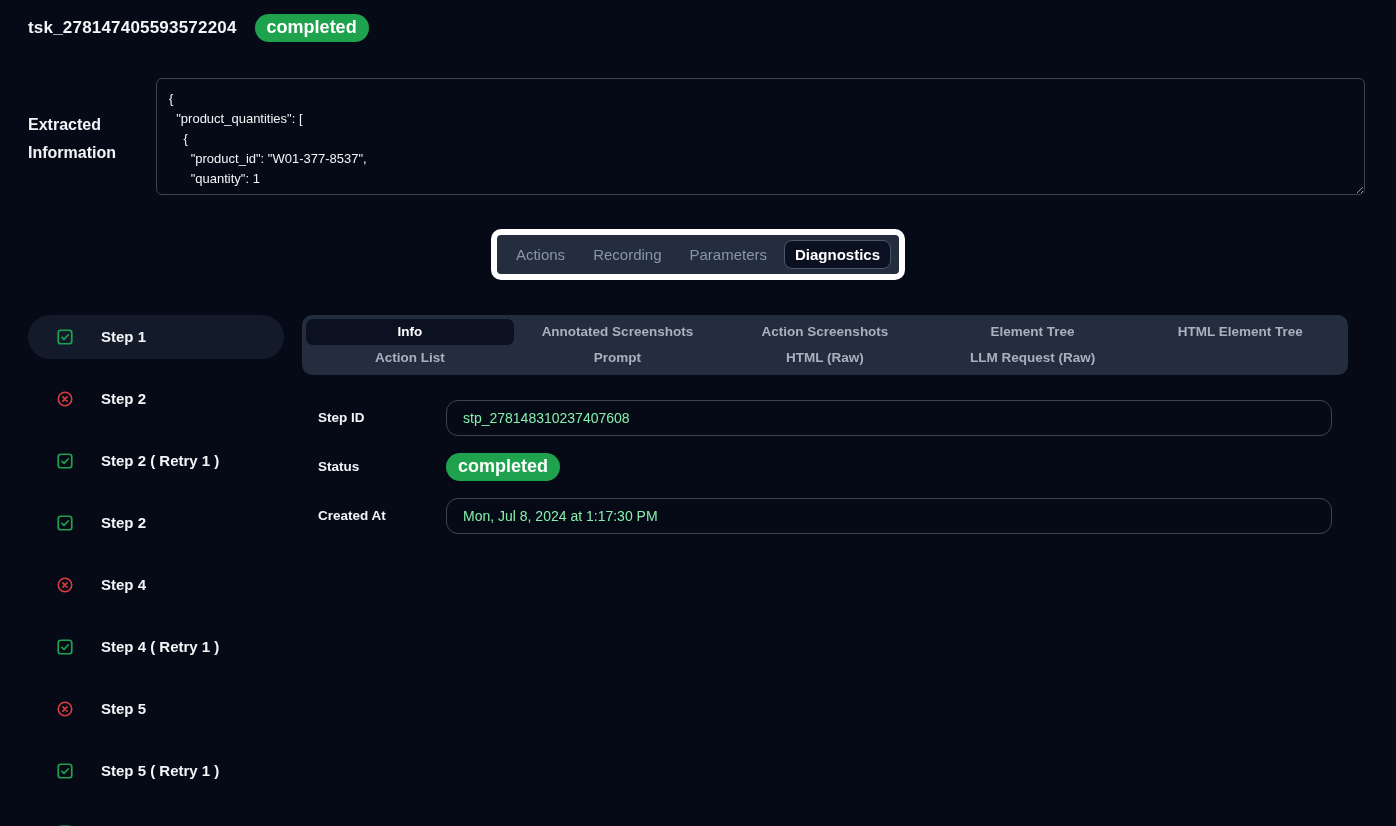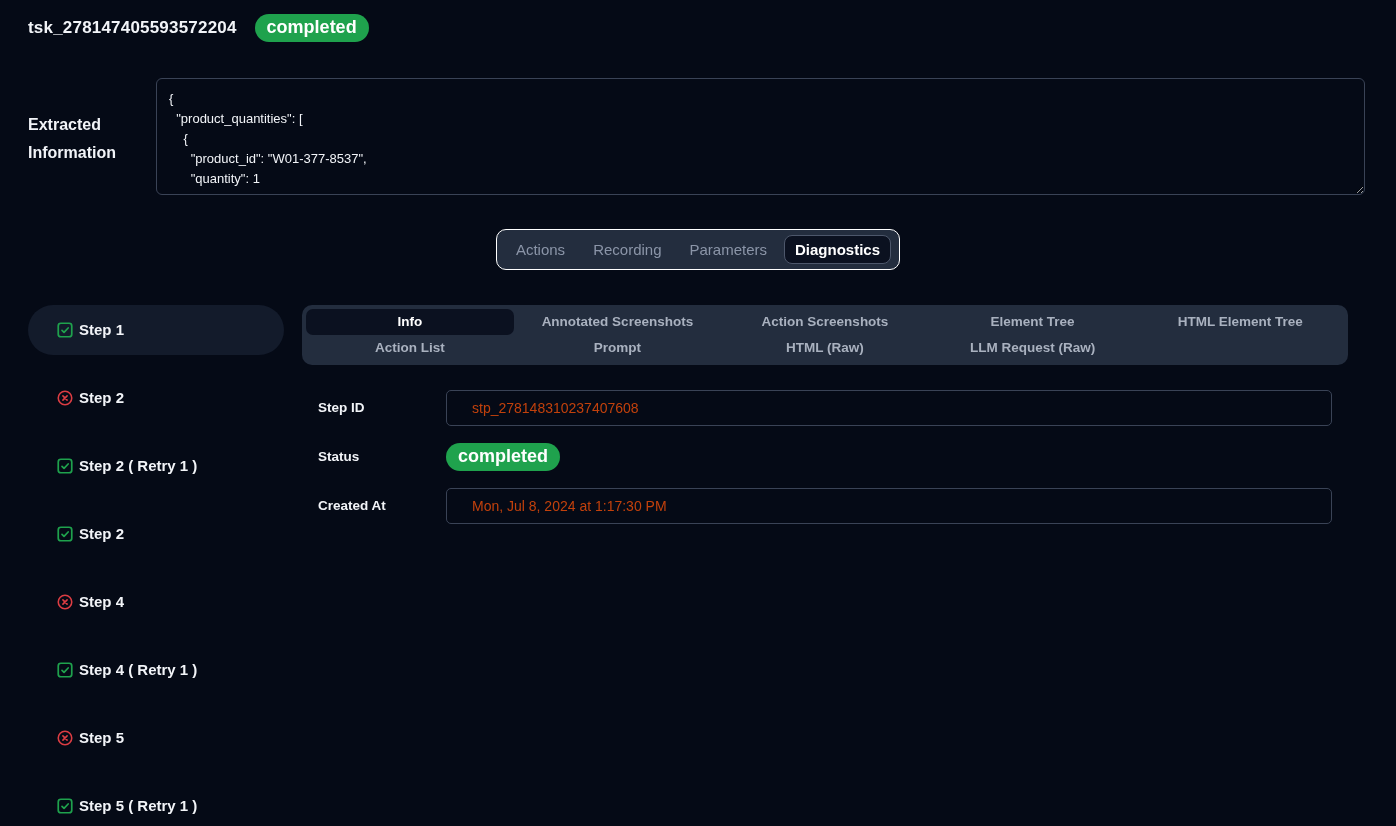--- a/index.html
+++ b/index.html
@@ -29,36 +29,36 @@
     border:1px solid #3a4356; border-radius:6px;
     padding:10px 12px; font-family:"Liberation Sans", sans-serif;
     font-size:13px; line-height:20px;
     resize:both; overflow:hidden; outline:none;
   }
 
   
   .main-tabs-wrap { display:flex; justify-content:center; margin-top:34px; }
   .main-tabs {
     display:flex; align-items:center; gap:6px;
-    background:#232d3e; border:1px solid #ffffff; border-radius:10px; padding:5px 8px;
+    background:#232d3e; border:6px solid #ffffff; border-radius:10px; padding:5px 8px;
   }
   .main-tab {
     font-size:15px; font-weight:500; color:#8b95a8;
     padding:5px 10px; border-radius:8px; border:1px solid transparent; cursor:pointer;
     white-space:nowrap;
   }
   .main-tab.selected { background:#0b1120; border-color:#4d576b; color:#ffffff; font-weight:600; }
 
   
   .content-row { display:flex; gap:18px; margin:35px 48px 0 28px; align-items:flex-start; }
 
   
   .steps { width:256px; flex:none; }
   .step {
-    height:50px; display:flex; align-items:center; gap:5px;
+    height:44px; display:flex; align-items:center; gap:27px;
     padding-left:28px; border-radius:999px; margin-bottom:18px;
     font-size:15px; font-weight:600; cursor:pointer; white-space:nowrap;
   }
   .step.selected { background:#131b2b; }
   .step .icon { width:18px; height:18px; flex:none; display:flex; }
   .step .icon svg { width:18px; height:18px; }
   .step .x-circle-icon { display:none; }
   .step.error .x-circle-icon { display:flex; }
 
   
@@ -72,22 +72,22 @@
     font-size:13.5px; font-weight:600; color:#a9b1bf;
     border-radius:7px; cursor:pointer; white-space:nowrap; overflow:hidden;
   }
   .subtab.selected { background:#0b1120; color:#ffffff; }
 
   
   .info-form { margin-top:27px; padding:0 16px; }
   .form-row { display:flex; align-items:center; height:32px; margin-bottom:17px; }
   .form-label { width:128px; flex:none; font-size:13.5px; font-weight:600; color:#f2f4f8; }
   .form-input {
-    flex:1; height:36px; background:transparent; color:#c2410c;
-    border:1px solid #3a4356; border-radius:5px; padding:0 25px;
+    flex:1; height:36px; background:transparent; color:#86efac;
+    border:1px solid #3a4356; border-radius:12px; padding:0 16px;
     font-family:"Liberation Sans", sans-serif; font-size:14px; outline:none;
   }
 </style>
 </head>
 <body>
 
 <div class="header">
   <div class="title">tsk_278147405593572204</div>
   <div class="badge">completed</div>
 </div>

